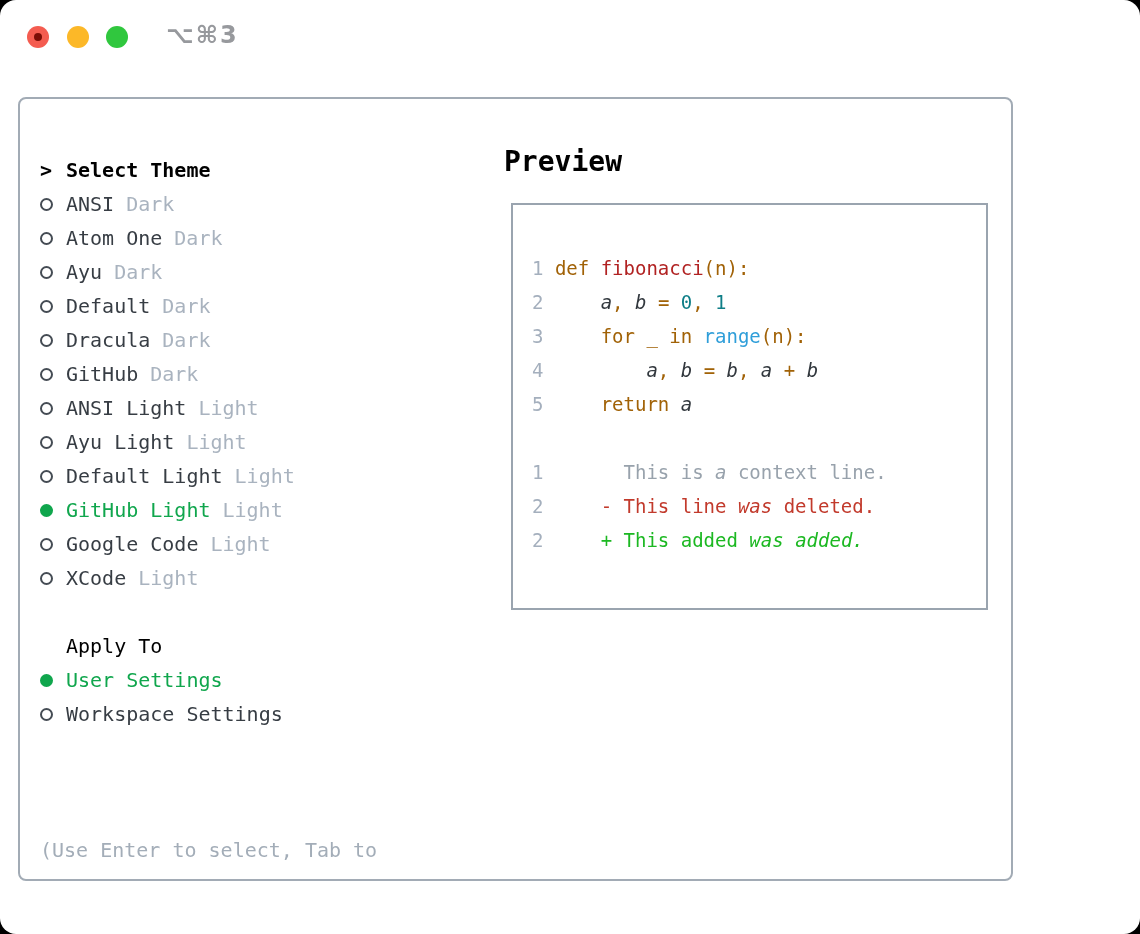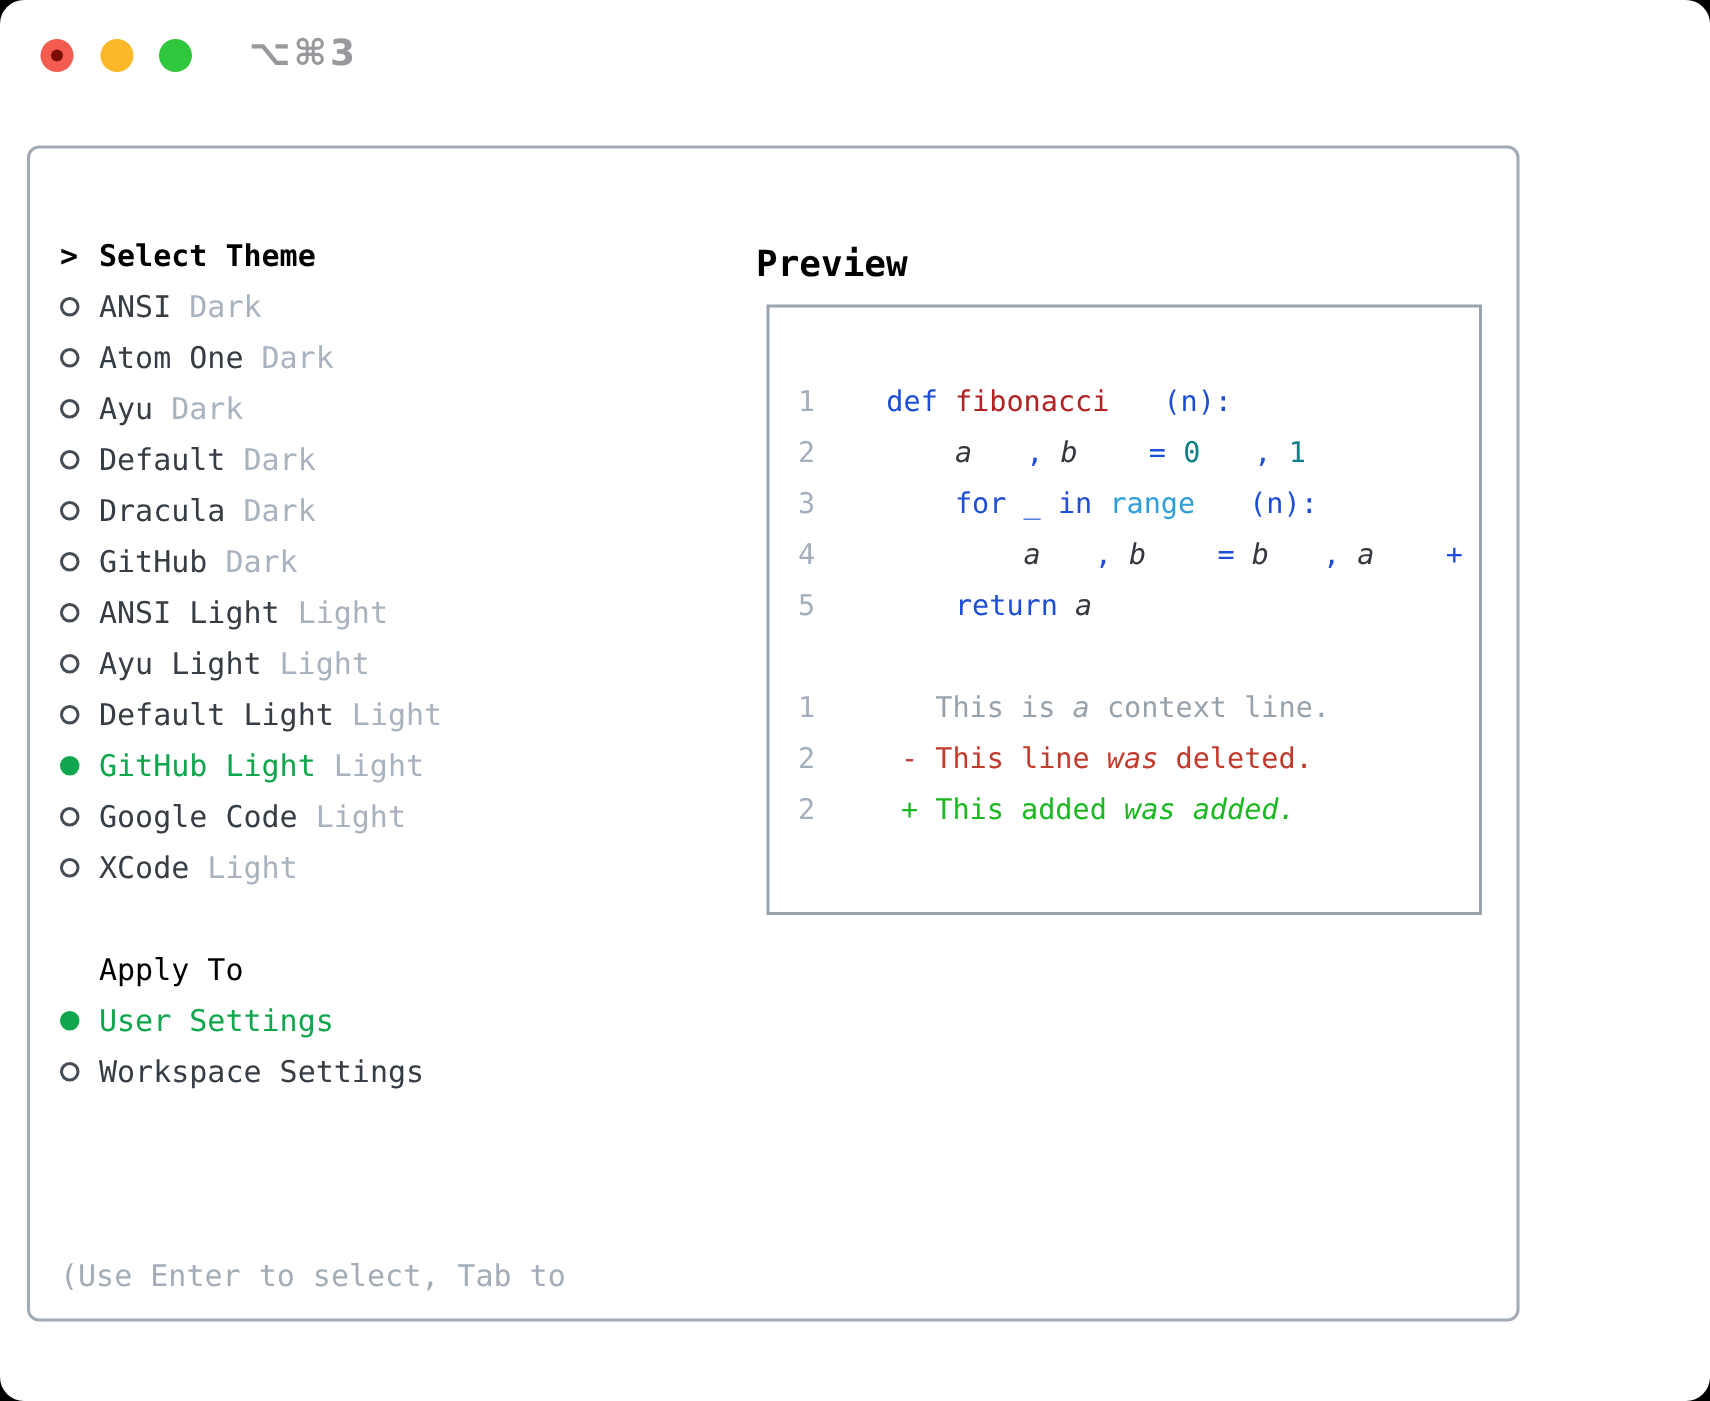--- a/index.html
+++ b/index.html
@@ -36,31 +36,31 @@
   .chevron{color:#000;font-weight:bold;font-size:20px;}
   .hdr{color:#000;font-weight:bold;}
   .nm{color:#373d44;text-align:right;}
   .tag{color:#a9b3bf;margin-left:12px;margin-top:20px;}
   .row.selected .nm{color:#10a64d;}
   .apply-section{margin-top:34px;}
   .apply-hdr{color:#000;}
   .hint{margin-top:34px;color:#a3adb8;line-height:34px;white-space:pre;}
   
   .preview-title{
-    position:absolute;left:484px;top:60px;height:34px;line-height:34px;
-    font-size:24px;font-weight:bold;color:#000;
+    position:absolute;left:484px;top:46px;height:34px;line-height:34px;
+    font-size:28px;font-weight:bold;color:#000;
   }
   .preview-box{
     position:absolute;left:491px;top:104px;width:477px;height:407px;
     border:2px solid #9aa4af;box-sizing:border-box;background:#fff;
     padding:46px 0 0 19px;overflow:hidden;
   }
   .cl{white-space:pre;height:34px;line-height:34px;font-size:19px;}
   .ln{display:inline-block;width:2ch;color:#a4afbd;}
-  .tk-p{color:#1d4ed8;margin-left:36px;}
+  .tk-p{color:#a16207;}
   .tk-v{color:#32383e;font-style:italic;}
   .tk-red{color:#b12222;margin-top:41px;}
   .tk-teal{color:#0e7e87;}
   .tk-blue{color:#2f9ed9;}
   .tk-ctx{color:#98a2ac;}
   .tk-ctxi{color:#98a2ac;font-style:italic;}
   .tk-del{color:#c23a2c;margin-top:11px;}
   .tk-deli{color:#c23a2c;font-style:italic;}
   .tk-add{color:#1cb822;}
   .tk-addi{color:#1cb822;font-style:italic;}

